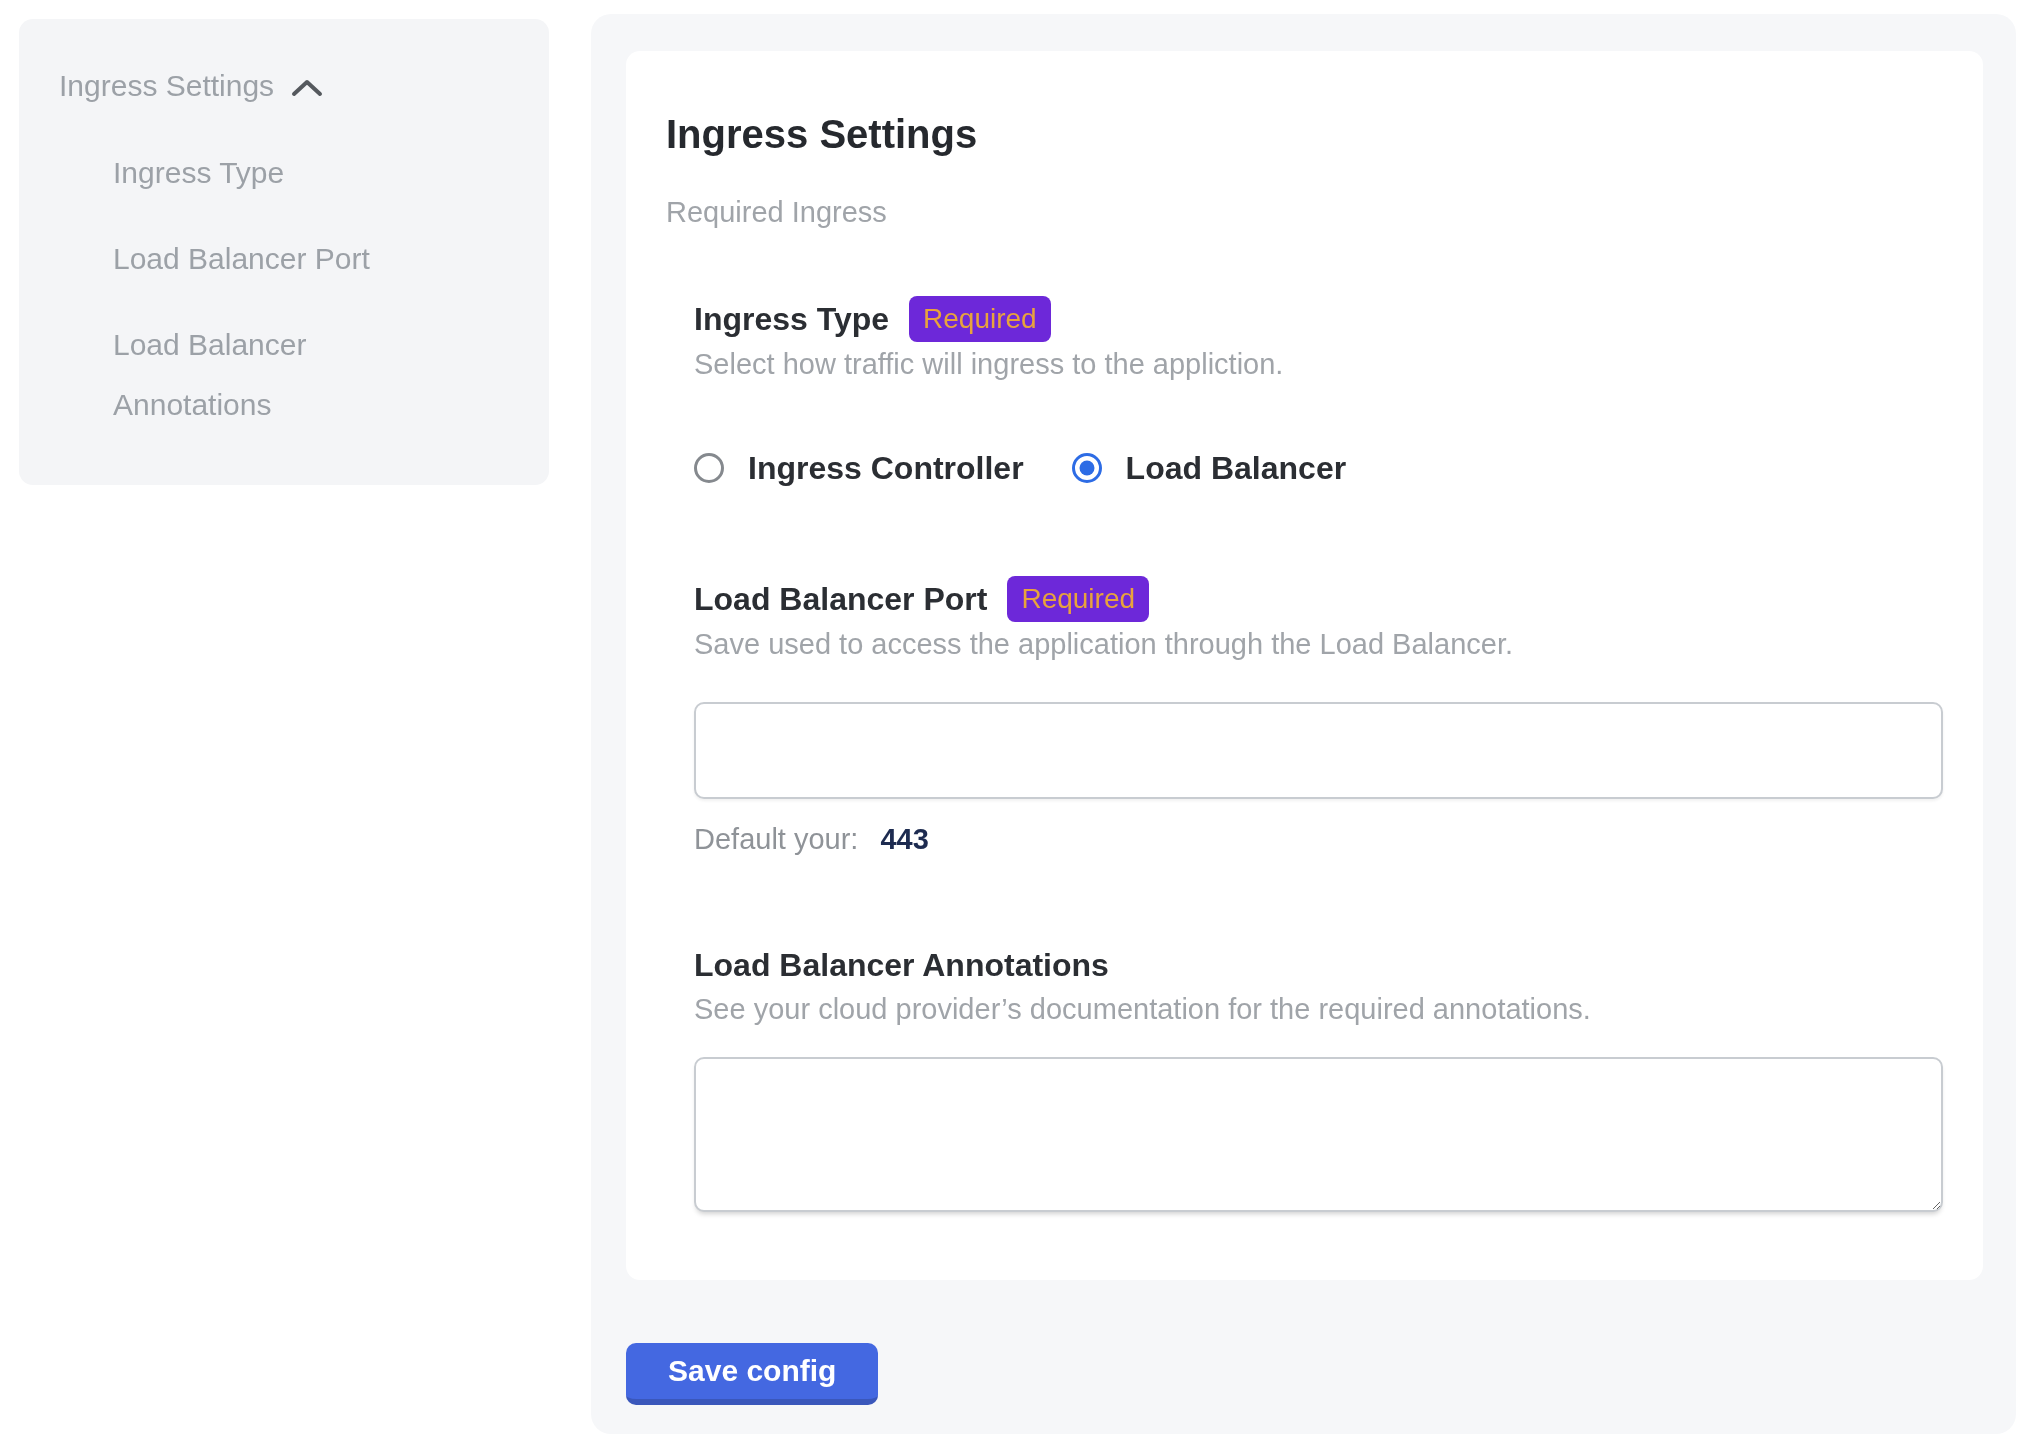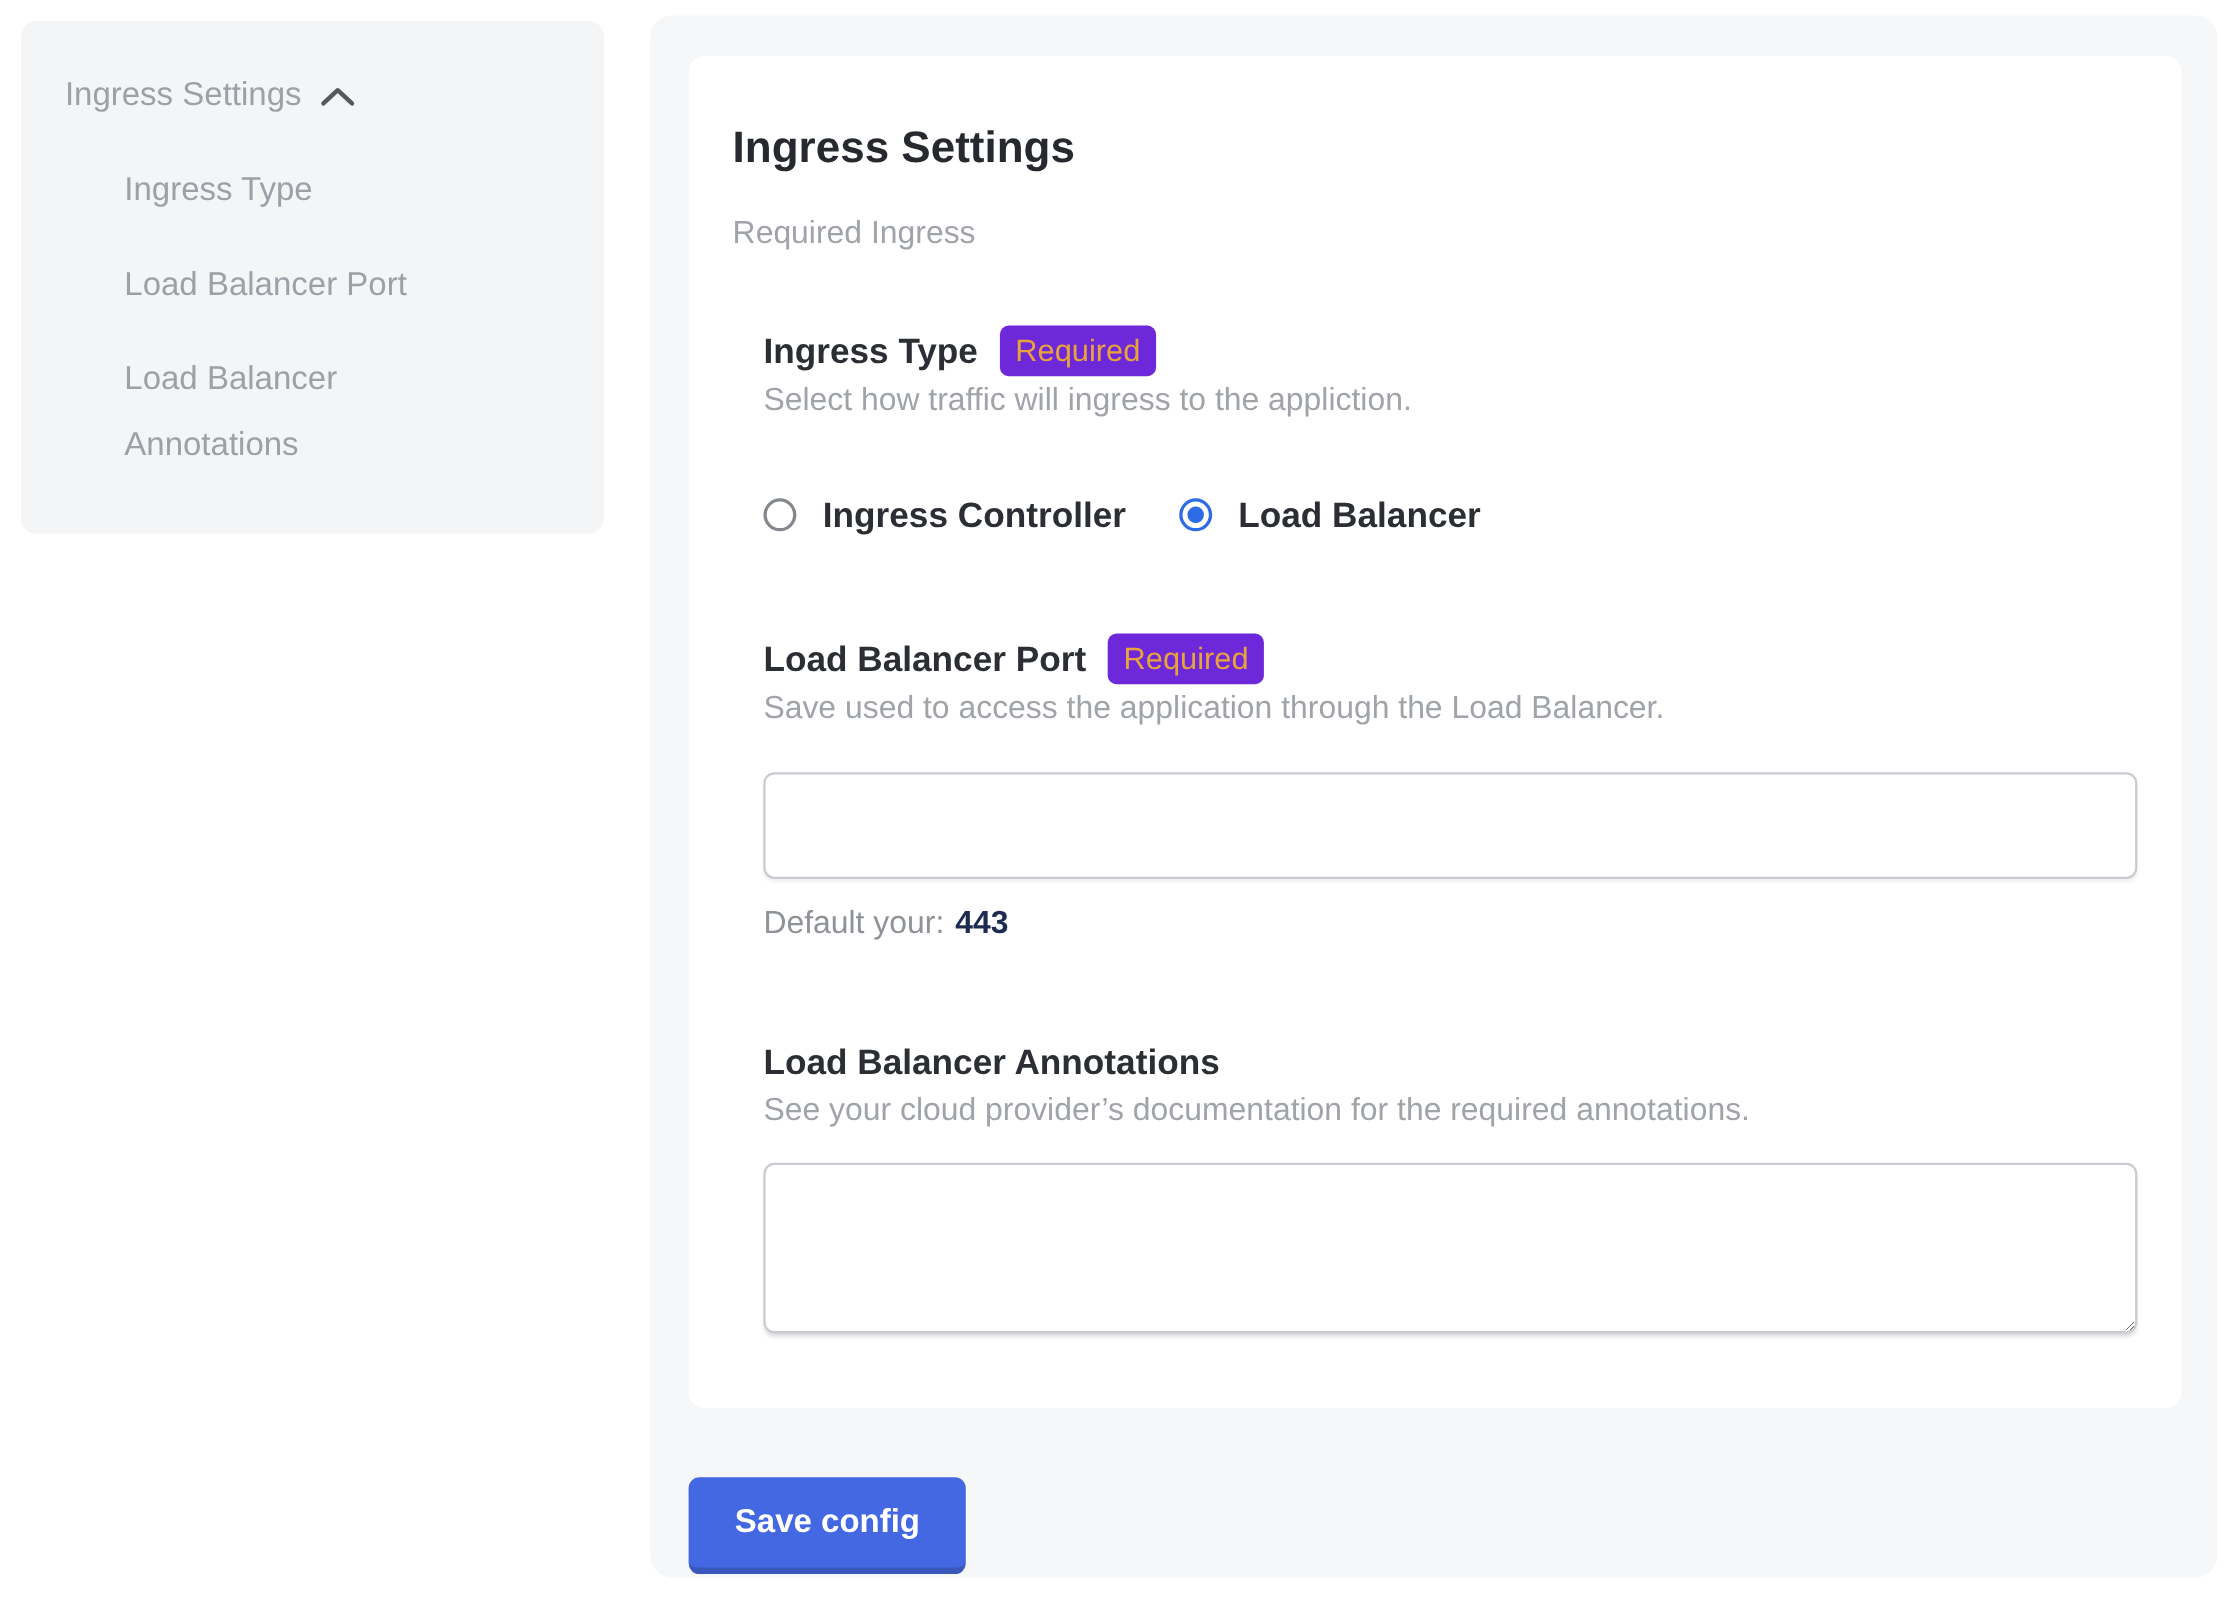--- a/index.html
+++ b/index.html
@@ -116,41 +116,41 @@
     background: #ffffff;
     border: 2px solid #c8ccd1;
     border-radius: 10px;
     box-shadow: 0 2px 3px rgba(0,0,0,0.06);
     font-size: 30px; padding: 0 24px;
     color: #2b2e33;
     font-family: inherit;
     outline: none;
   }
   .default-row { margin-top: 20px; font-size: 29px; line-height: 40px; color: #8f9398; }
-  .default-value { color: #1d2b50; font-weight: 700; margin-left: 10px; }
+  .default-value { color: #1d2b50; font-weight: 700; margin-left: 22px; }
 
   .textarea-input {
     display: block; width: 100%; box-sizing: border-box;
     height: 155px; margin-top: 28px;
     background: #ffffff;
     border: 2px solid #c8ccd1;
     border-radius: 10px;
     box-shadow: 0 4px 5px -2px rgba(0,0,0,0.18);
     font-size: 30px; padding: 16px 24px;
     color: #2b2e33;
     font-family: inherit;
     outline: none;
     resize: both;
   }
 
   
   .save-btn {
     display: inline-block;
     margin: 63px 0 0 35px;
-    height: 88px; box-sizing: border-box;
+    height: 62px; box-sizing: border-box;
     background: #4468e1;
     border: none;
     border-bottom: 6px solid #3a57bb;
     border-radius: 10px;
     color: #ffffff;
     font-size: 30px; font-weight: bold;
     font-family: inherit;
     padding: 0 42px;
     cursor: pointer;
   }

